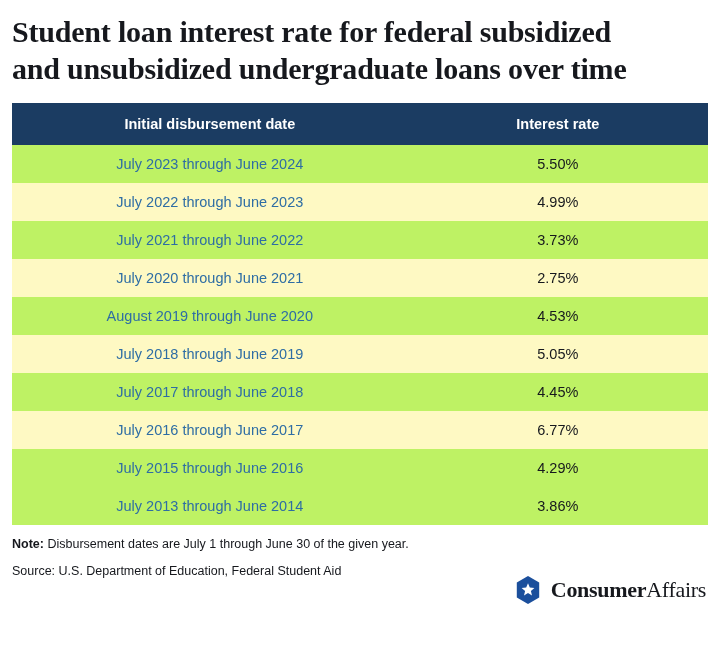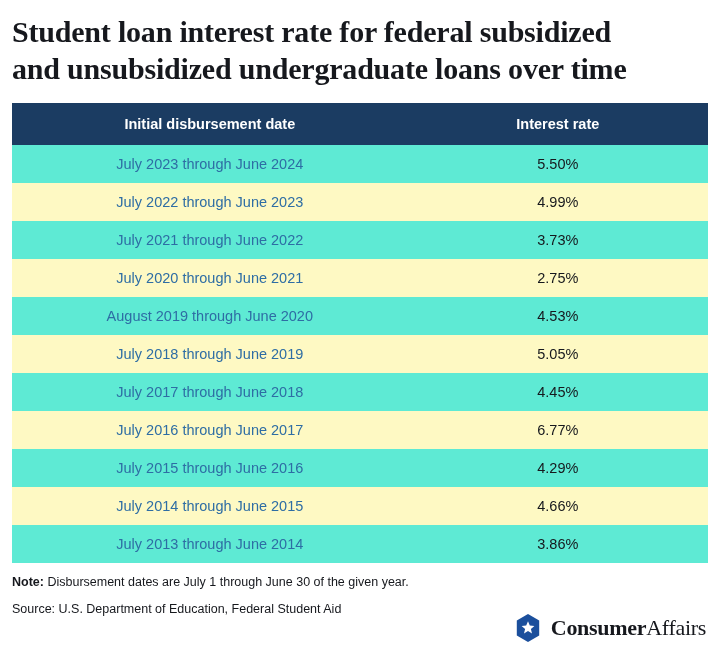--- a/index.html
+++ b/index.html
@@ -44,21 +44,21 @@
     padding: 13px 4px;
     text-align: center;
   }
   th.col-date { width: 57%; }
   th.col-rate { width: 43%; }
   table.data-table tbody td {
     font-size: 14.5px;
     padding: 11px 0;
     text-align: center;
   }
-  tbody tr.row-odd { background: #5eead4; }
+  tbody tr.row-odd { background: #bef264; }
   tbody tr.row-even { background: #fef9c3; }
   td.cell-date {
     color: #2e6da4;
   }
   td.cell-rate {
     color: #16181d;
   }
   .footer {
     margin-top: 10px;
     position: relative;
@@ -146,24 +146,20 @@
           <td class="cell-rate">4.45%</td>
         </tr>
         <tr class="row-even">
           <td class="cell-date">July 2016 through June 2017</td>
           <td class="cell-rate">6.77%</td>
         </tr>
         <tr class="row-odd">
           <td class="cell-date">July 2015 through June 2016</td>
           <td class="cell-rate">4.29%</td>
         </tr>
-        <tr class="row-even">
-          <td class="cell-date">July 2014 through June 2015</td>
-          <td class="cell-rate">4.66%</td>
-        </tr>
         <tr class="row-odd">
           <td class="cell-date">July 2013 through June 2014</td>
           <td class="cell-rate">3.86%</td>
         </tr>
       </tbody>
   </table>
 
   <div class="footer">
     <div class="note">
       <b>Note:</b><span> Disbursement dates are July 1 through June 30 of the given year.</span>

